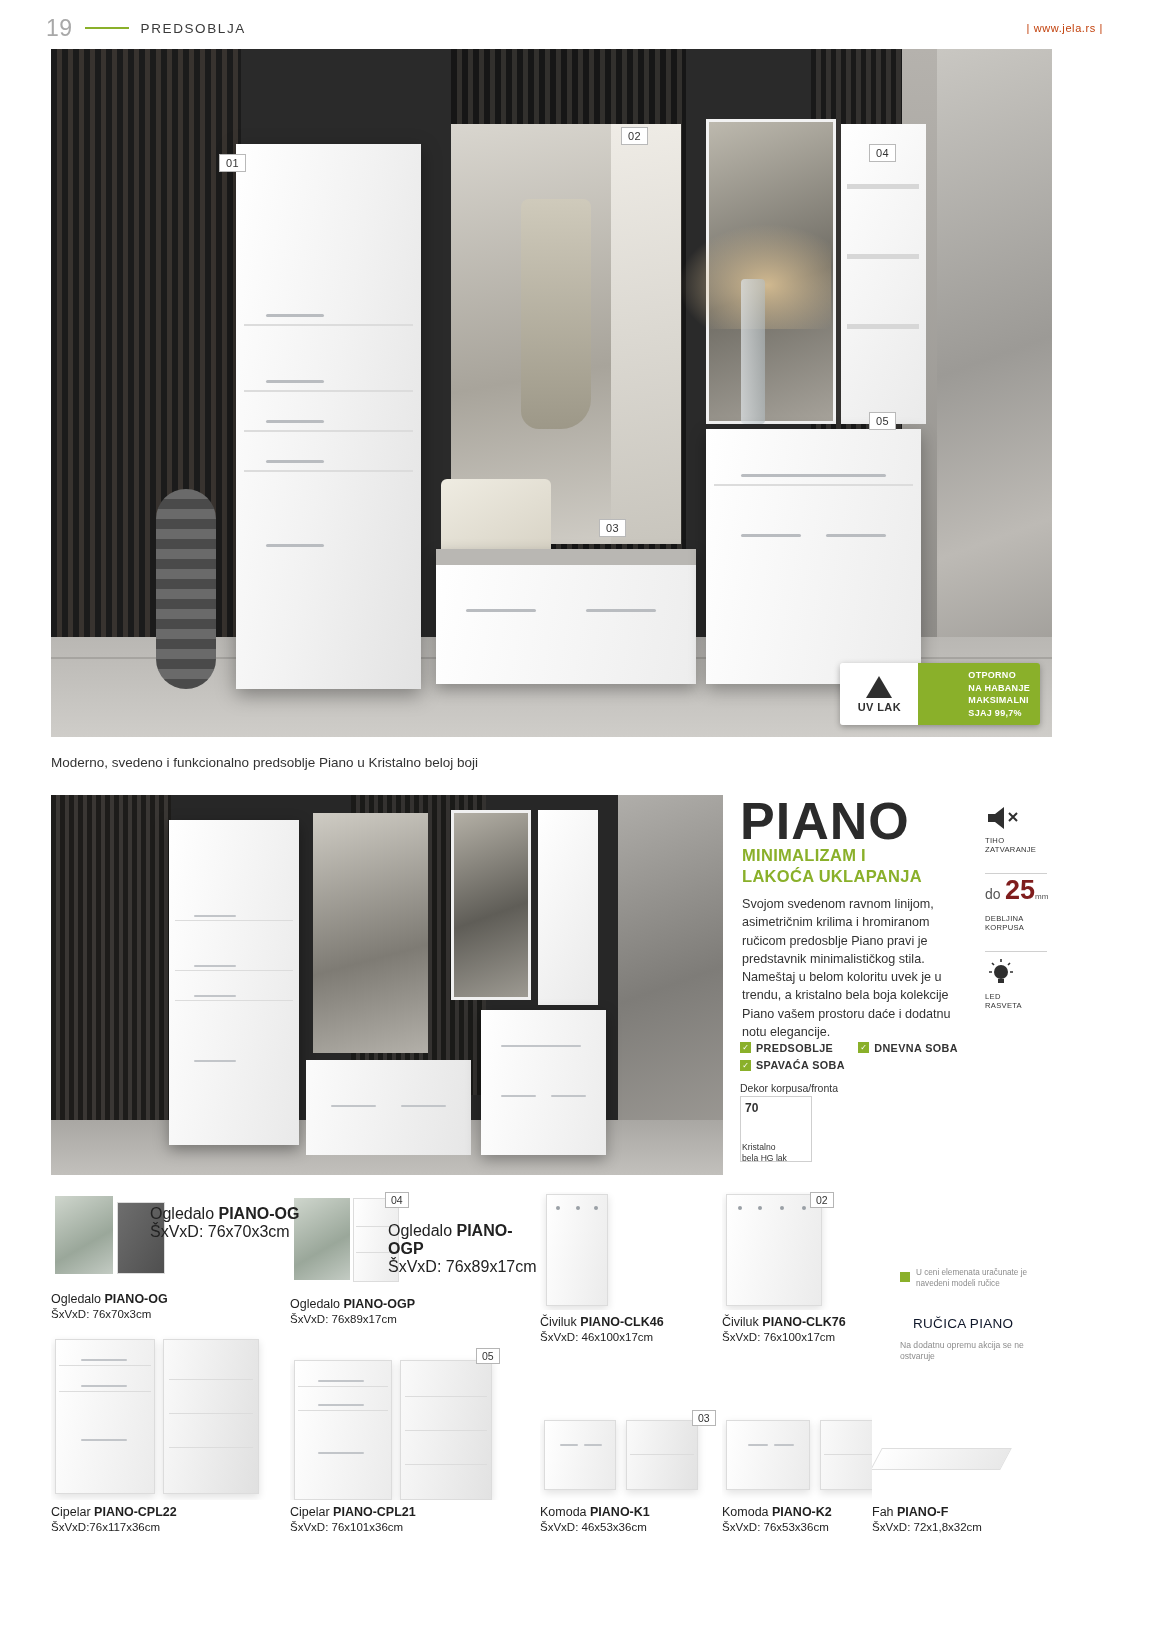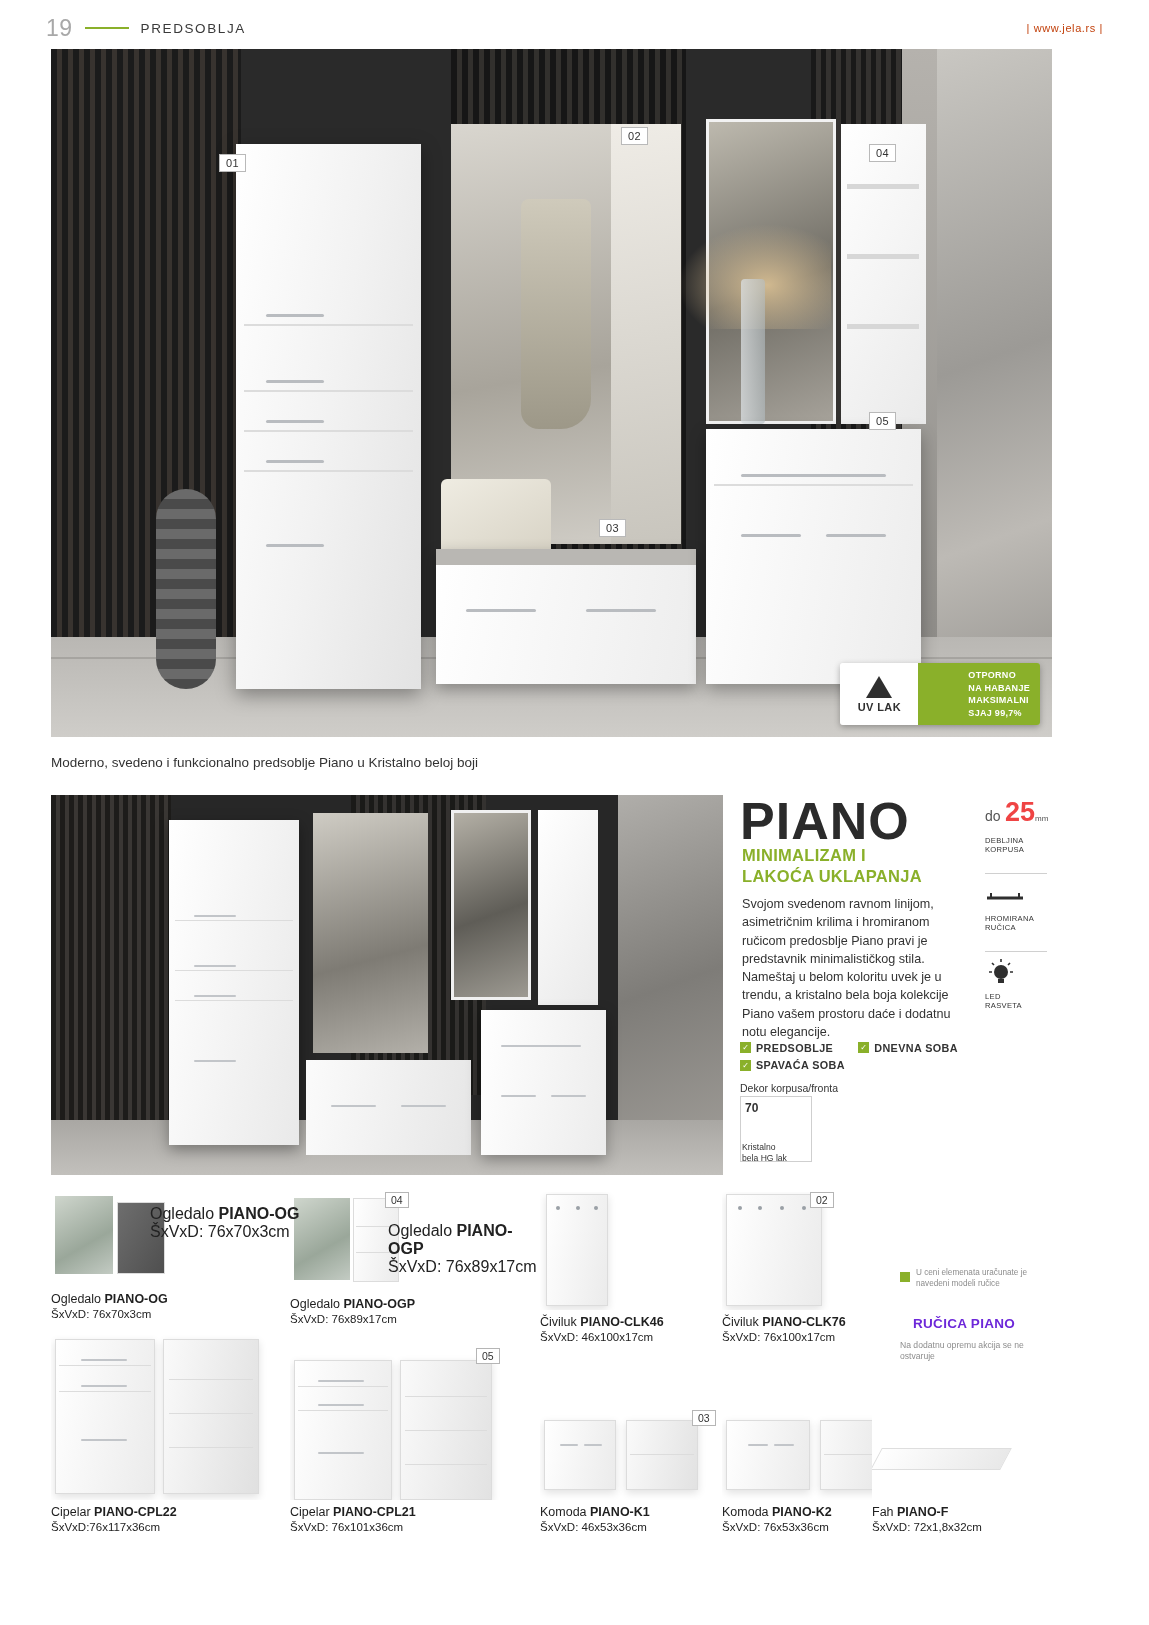--- a/index.html
+++ b/index.html
@@ -188,40 +188,40 @@
   }
   .swatch-box .num { font-size:12px; font-weight:700; color:#333; }
   .swatch-label { position:absolute; left:742px; top:1142px; font-size:8.6px; color:#333; line-height:1.25; width:70px;}
 
   
   .features { position:absolute; left:985px; top:800px; width:110px; }
   .feature { position:relative; height:78px; }
   .feature .ic { height:36px; display:flex; align-items:center; }
   .feature .ftxt { font-size:7.6px; color:#333; line-height:1.25; letter-spacing:.3px; text-transform:uppercase; }
   .feature .divider { position:absolute; left:0; bottom:4px; width:62px; height:1px; background:#d0d0d0; }
-  .big25 { font-size:27px; font-weight:700; color:#ef4444; line-height:.9; }
+  .big25 { font-size:27px; font-weight:700; color:#7f1d1d; line-height:.9; }
 
   
   .prod { position:absolute; }
   .prod .thumb {
     background:#ffffff; position:relative; overflow:hidden;
   }
   .prod .name { font-size:12.5px; color:#1f1f1f; margin-top:5px; }
   .prod .name b { font-weight:700; }
   .prod .dim { font-size:11.5px; color:#222; margin-top:2px; }
   .note { font-size:8.4px; color:#7a7a7a; line-height:1.25; }
   .led-note { display:flex; align-items:flex-start; gap:5px; }
   .led-bulb { width:22px; height:22px; flex:0 0 22px; }
 
   .num-tag {
     position:absolute; background:#fff; border:1px solid #b5b5b5; font-size:10.5px;
     color:#333; padding:1px 5px;
   }
 
-  .rucica-title { position:absolute; font-size:13.5px; font-weight:700; color:#6d28d9; letter-spacing:.3px;padding-left:13px;}
+  .rucica-title { position:absolute; font-size:13.5px; font-weight:400; color:#0f172a; letter-spacing:.3px;padding-left:13px;}
   .rucica-note { position:absolute; font-size:8.6px; color:#8d8d8d; line-height:1.3; width:140px;}
   .rucica-top { position:absolute; font-size:8.2px; color:#8d8d8d; line-height:1.3; width:145px; }
   .green-sq { position:absolute; width:10px; height:10px; background:#8ab02a; }
 
   
   .f-body { position:absolute; background:linear-gradient(100deg,#ffffff,#ebebeb); border:1px solid #dcdcdc; }
   .f-line { position:absolute; background:#dcdcdc; height:1px; }
   .f-handle { position:absolute; background:#c2c5c9; height:2px; border-radius:1px; }
   .mirror-glass { position:absolute; background:linear-gradient(150deg,#cfd6cd,#9aa79a 60%,#c3cbc3); }
   .shadow { box-shadow:0 3px 8px rgba(0,0,0,.12); }
@@ -357,43 +357,43 @@
 
 <div class="decor-title">Dekor korpusa/fronta</div>
 <div class="swatch-box">
   <div class="num">70</div>
 </div>
 <div class="swatch-label" style="white-space:pre-line">Kristalno
 bela HG lak</div>
 
 <div class="features">
 
+  <div class="feature">
+    <div class="ic">
+      <svg width="34" height="28" viewBox="0 0 34 28">
+        <path d="M3 10 h7 L19 3 v22 L10 18 H3 z" fill="#2f2f2f"></path>
+        <path d="M24 9 l8 8 M32 9 l-8 8" stroke="#2f2f2f" stroke-width="2" fill="none"></path>
+      </svg>
+    </div>
+    <div class="ftxt" style="white-space:pre-line">TIHO
+ZATVARANJE</div>
+    <div class="divider"></div>
+  </div>
 
 
   <div class="feature">
     <div class="ic" style="display:block">
       <span style="font-size:14px;color:#555">do</span>
       <span class="big25">25</span><span style="font-size:8px;color:#555">mm</span>
     </div>
     <div class="ftxt" style="white-space:pre-line">DEBLJINA
 KORPUSA</div>
     <div class="divider"></div>
   </div>
 
-  <div class="feature">
-    <div class="ic">
-      <svg width="40" height="20" viewBox="0 0 40 20">
-        <path d="M2 12 h36" stroke="#2f2f2f" stroke-width="3"></path>
-        <path d="M6 12 v-5 M34 12 v-5" stroke="#2f2f2f" stroke-width="2"></path>
-      </svg>
-    </div>
-    <div class="ftxt" style="white-space:pre-line">HROMIRANA
-RUČICA</div>
-    <div class="divider"></div>
-  </div>
 
 
   <div class="feature">
     <div class="ic">
       <svg width="32" height="32" viewBox="0 0 32 32">
         <circle cx="16" cy="14" r="7" fill="#2f2f2f"></circle>
         <rect x="13" y="21" width="6" height="4" fill="#2f2f2f"></rect>
         <path d="M16 1 v3 M4 14 h3 M25 14 h3 M7 5 l2 2 M25 5 l-2 2" stroke="#2f2f2f" stroke-width="1.6"></path>
       </svg>
     </div>

